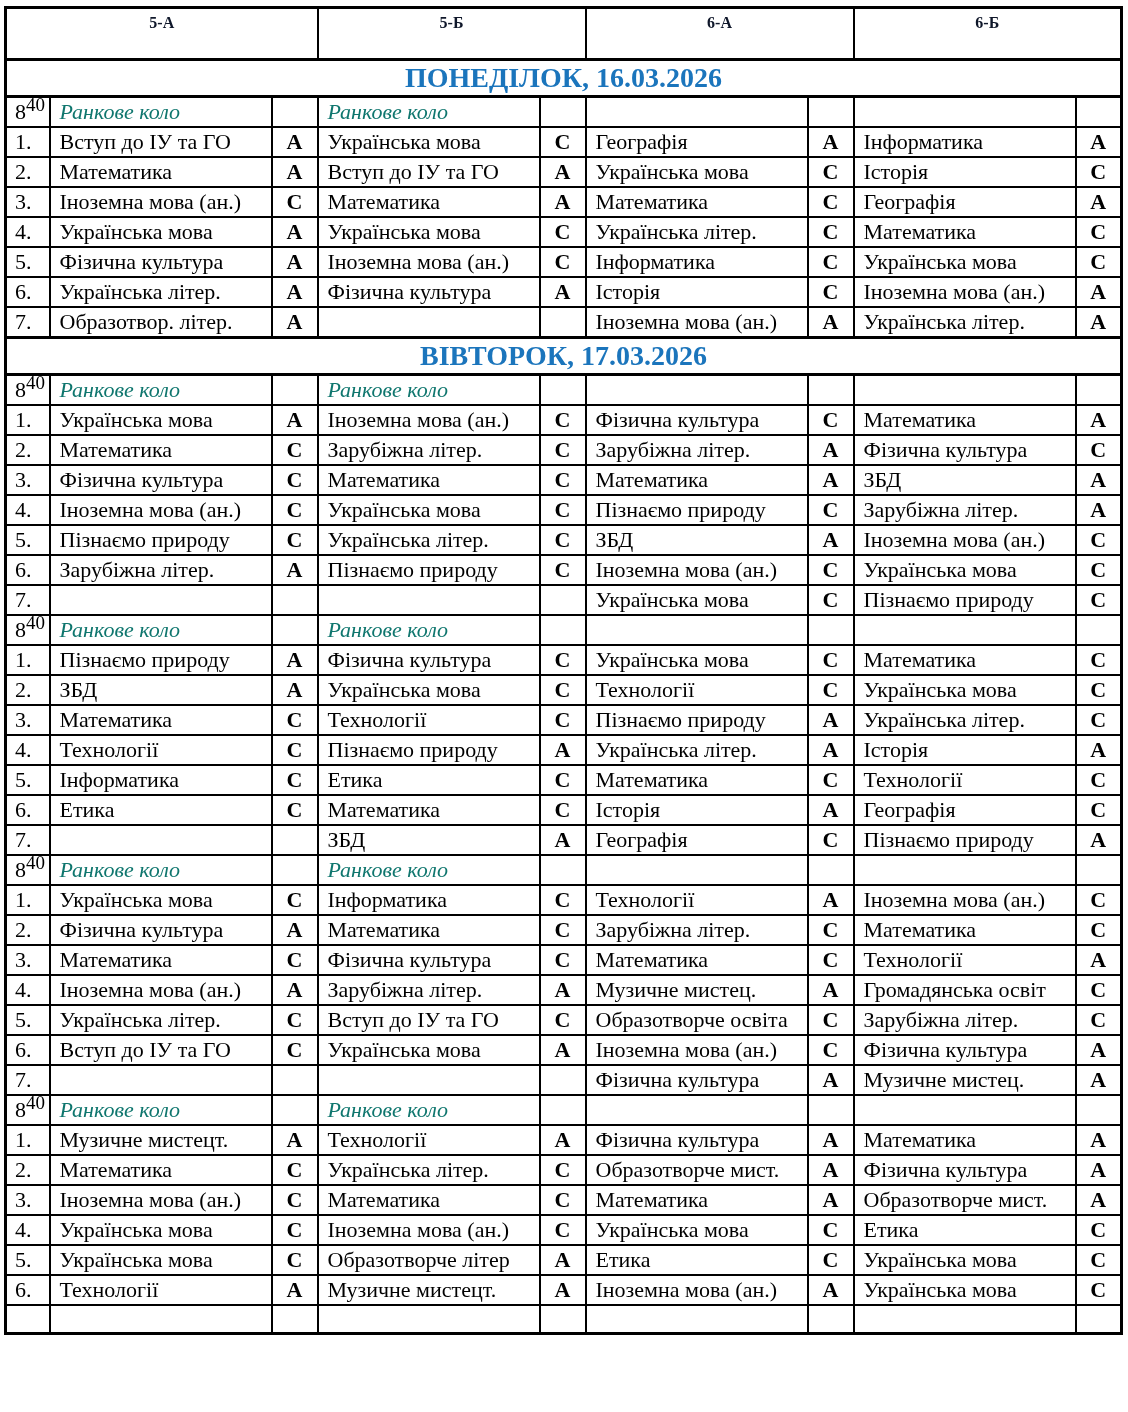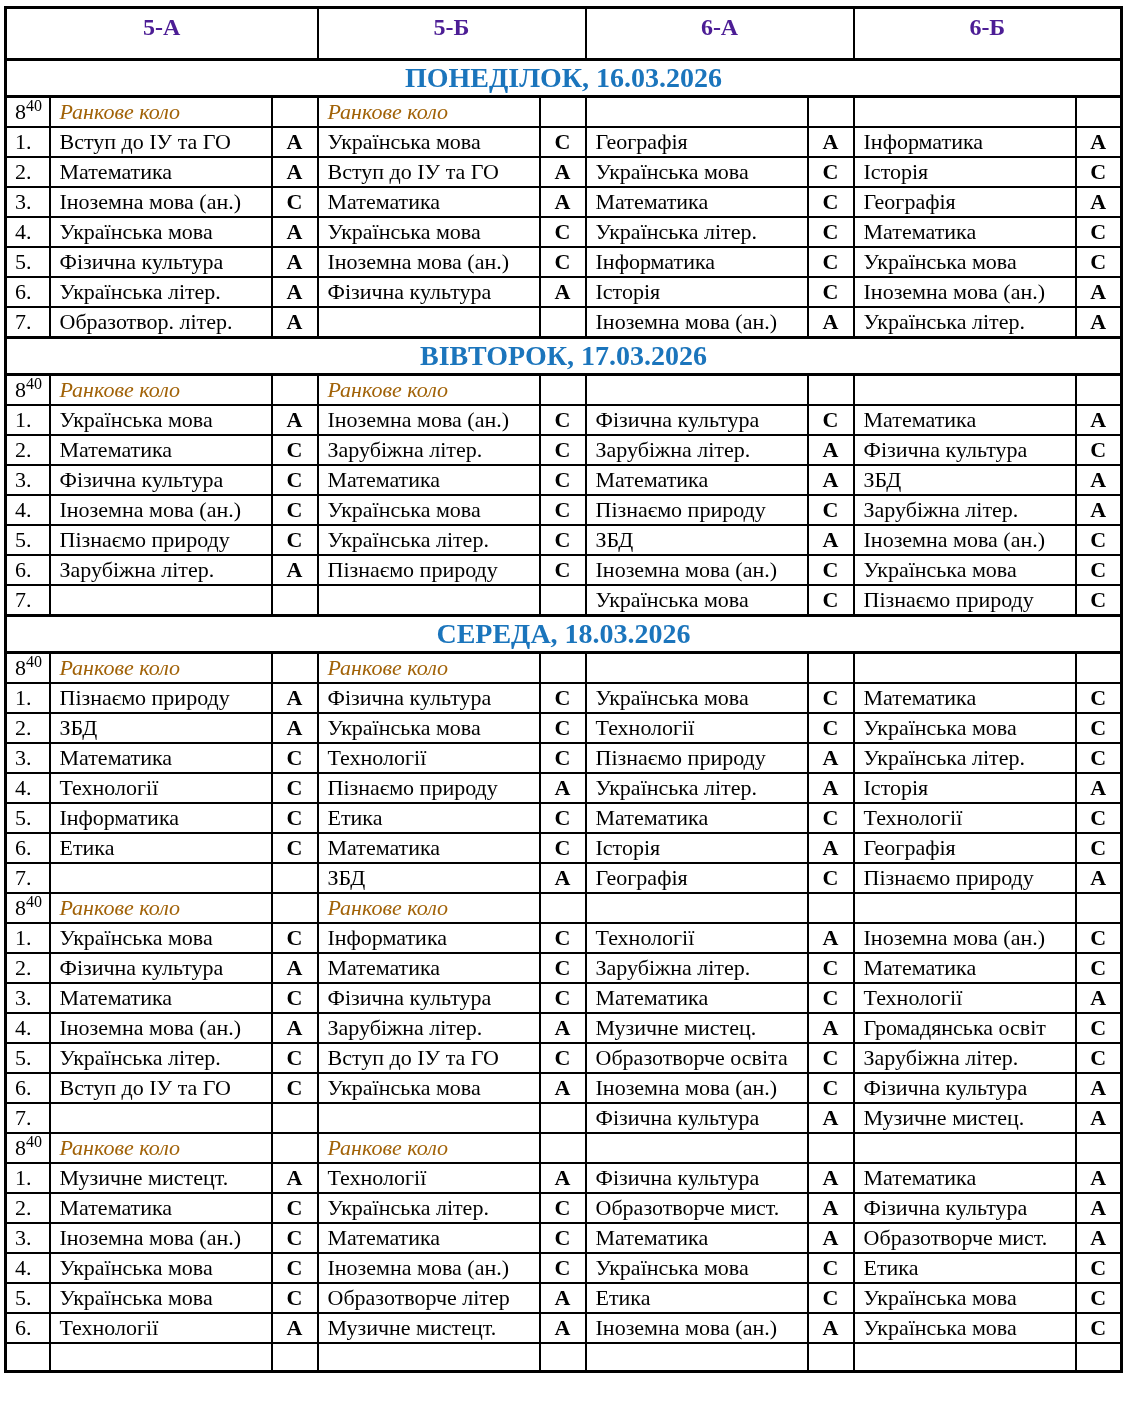--- a/index.html
+++ b/index.html
@@ -13,31 +13,31 @@
     border:3px solid #000;
   }
   td,th{
     border:2px solid #000;
     overflow:hidden;white-space:nowrap;
     vertical-align:middle;
     box-sizing:border-box;
   }
   thead th.class-header{
     height:52px;vertical-align:top;padding-top:5px;
-    text-align:center;font-weight:bold;font-size:24px;
-    color:#4c1d95;border-bottom-width:3px;
+    text-align:center;font-weight:bold;font-size:16px;
+    color:#0f172a;border-bottom-width:3px;
   }
   td.day-title{
     height:30px;text-align:center;font-weight:bold;font-size:28px;
     color:#1B75BC;border-top-width:3px;border-bottom-width:3px;
   }
   td.num{height:28px;font-size:22px;padding-left:8px;text-align:left;}
-  td.num sup{font-size:16px;line-height:0;}
+  td.num sup{font-size:19px;line-height:0;}
   td.subject{height:28px;font-size:22px;padding-left:9px;text-align:left;}
-  td.subject.morning{color:#a16207;font-style:italic;}
+  td.subject.morning{color:#0f766e;font-style:italic;}
   td.mark{height:28px;text-align:center;font-weight:bold;font-size:22px;}
 </style>
 </head>
 <body>
 
 <table>
   <colgroup>
     <col style="width:44px">
     <col style="width:222px">
       <col style="width:46px">
@@ -233,23 +233,20 @@
         <td class="subject"></td>
         <td class="mark"></td>
         <td class="subject"></td>
         <td class="mark"></td>
         <td class="subject">Українська мова</td>
         <td class="mark">С</td>
         <td class="subject">Пізнаємо природу</td>
         <td class="mark">С</td>
       </tr>
       <tr>
-        <td class="day-title" colspan="9">СЕРЕДА, 18.03.2026</td>
-      </tr>
-      <tr>
         <td class="num"><span>8</span><sup>40</sup></td>
         <td class="subject morning">Ранкове коло</td>
         <td class="mark"></td>
         <td class="subject morning">Ранкове коло</td>
         <td class="mark"></td>
         <td class="subject morning"></td>
         <td class="mark"></td>
         <td class="subject morning"></td>
         <td class="mark"></td>
       </tr>

